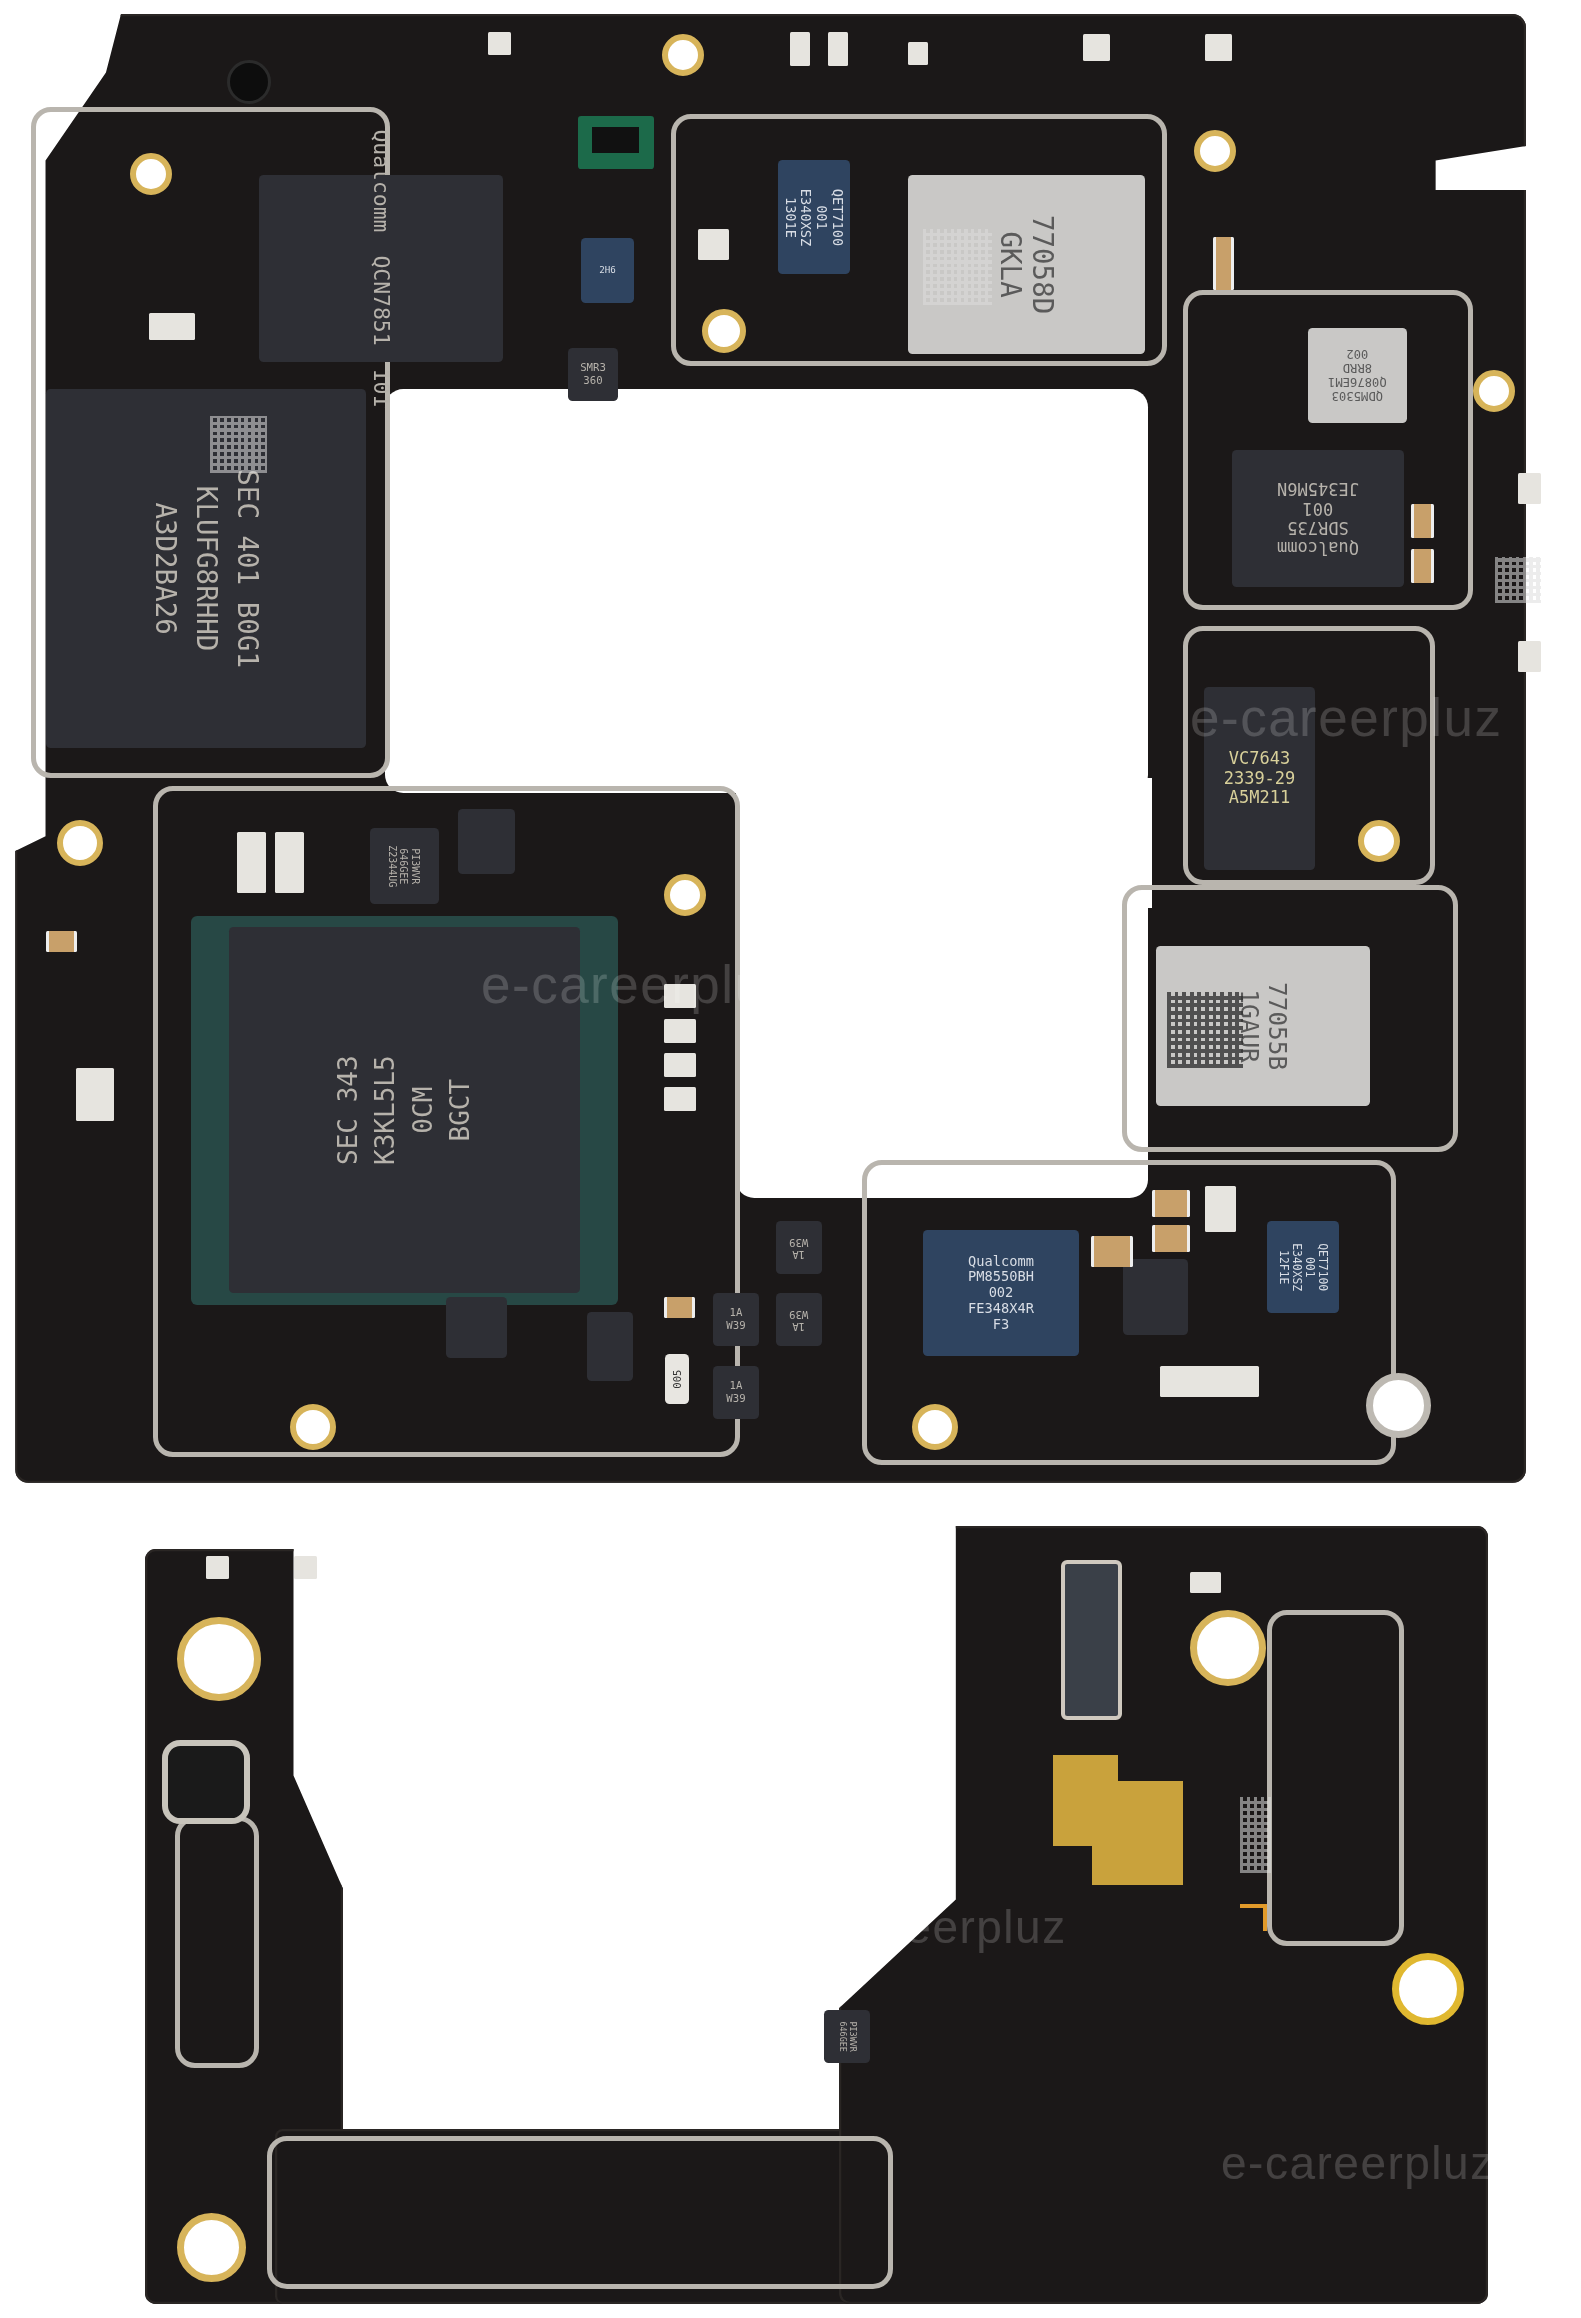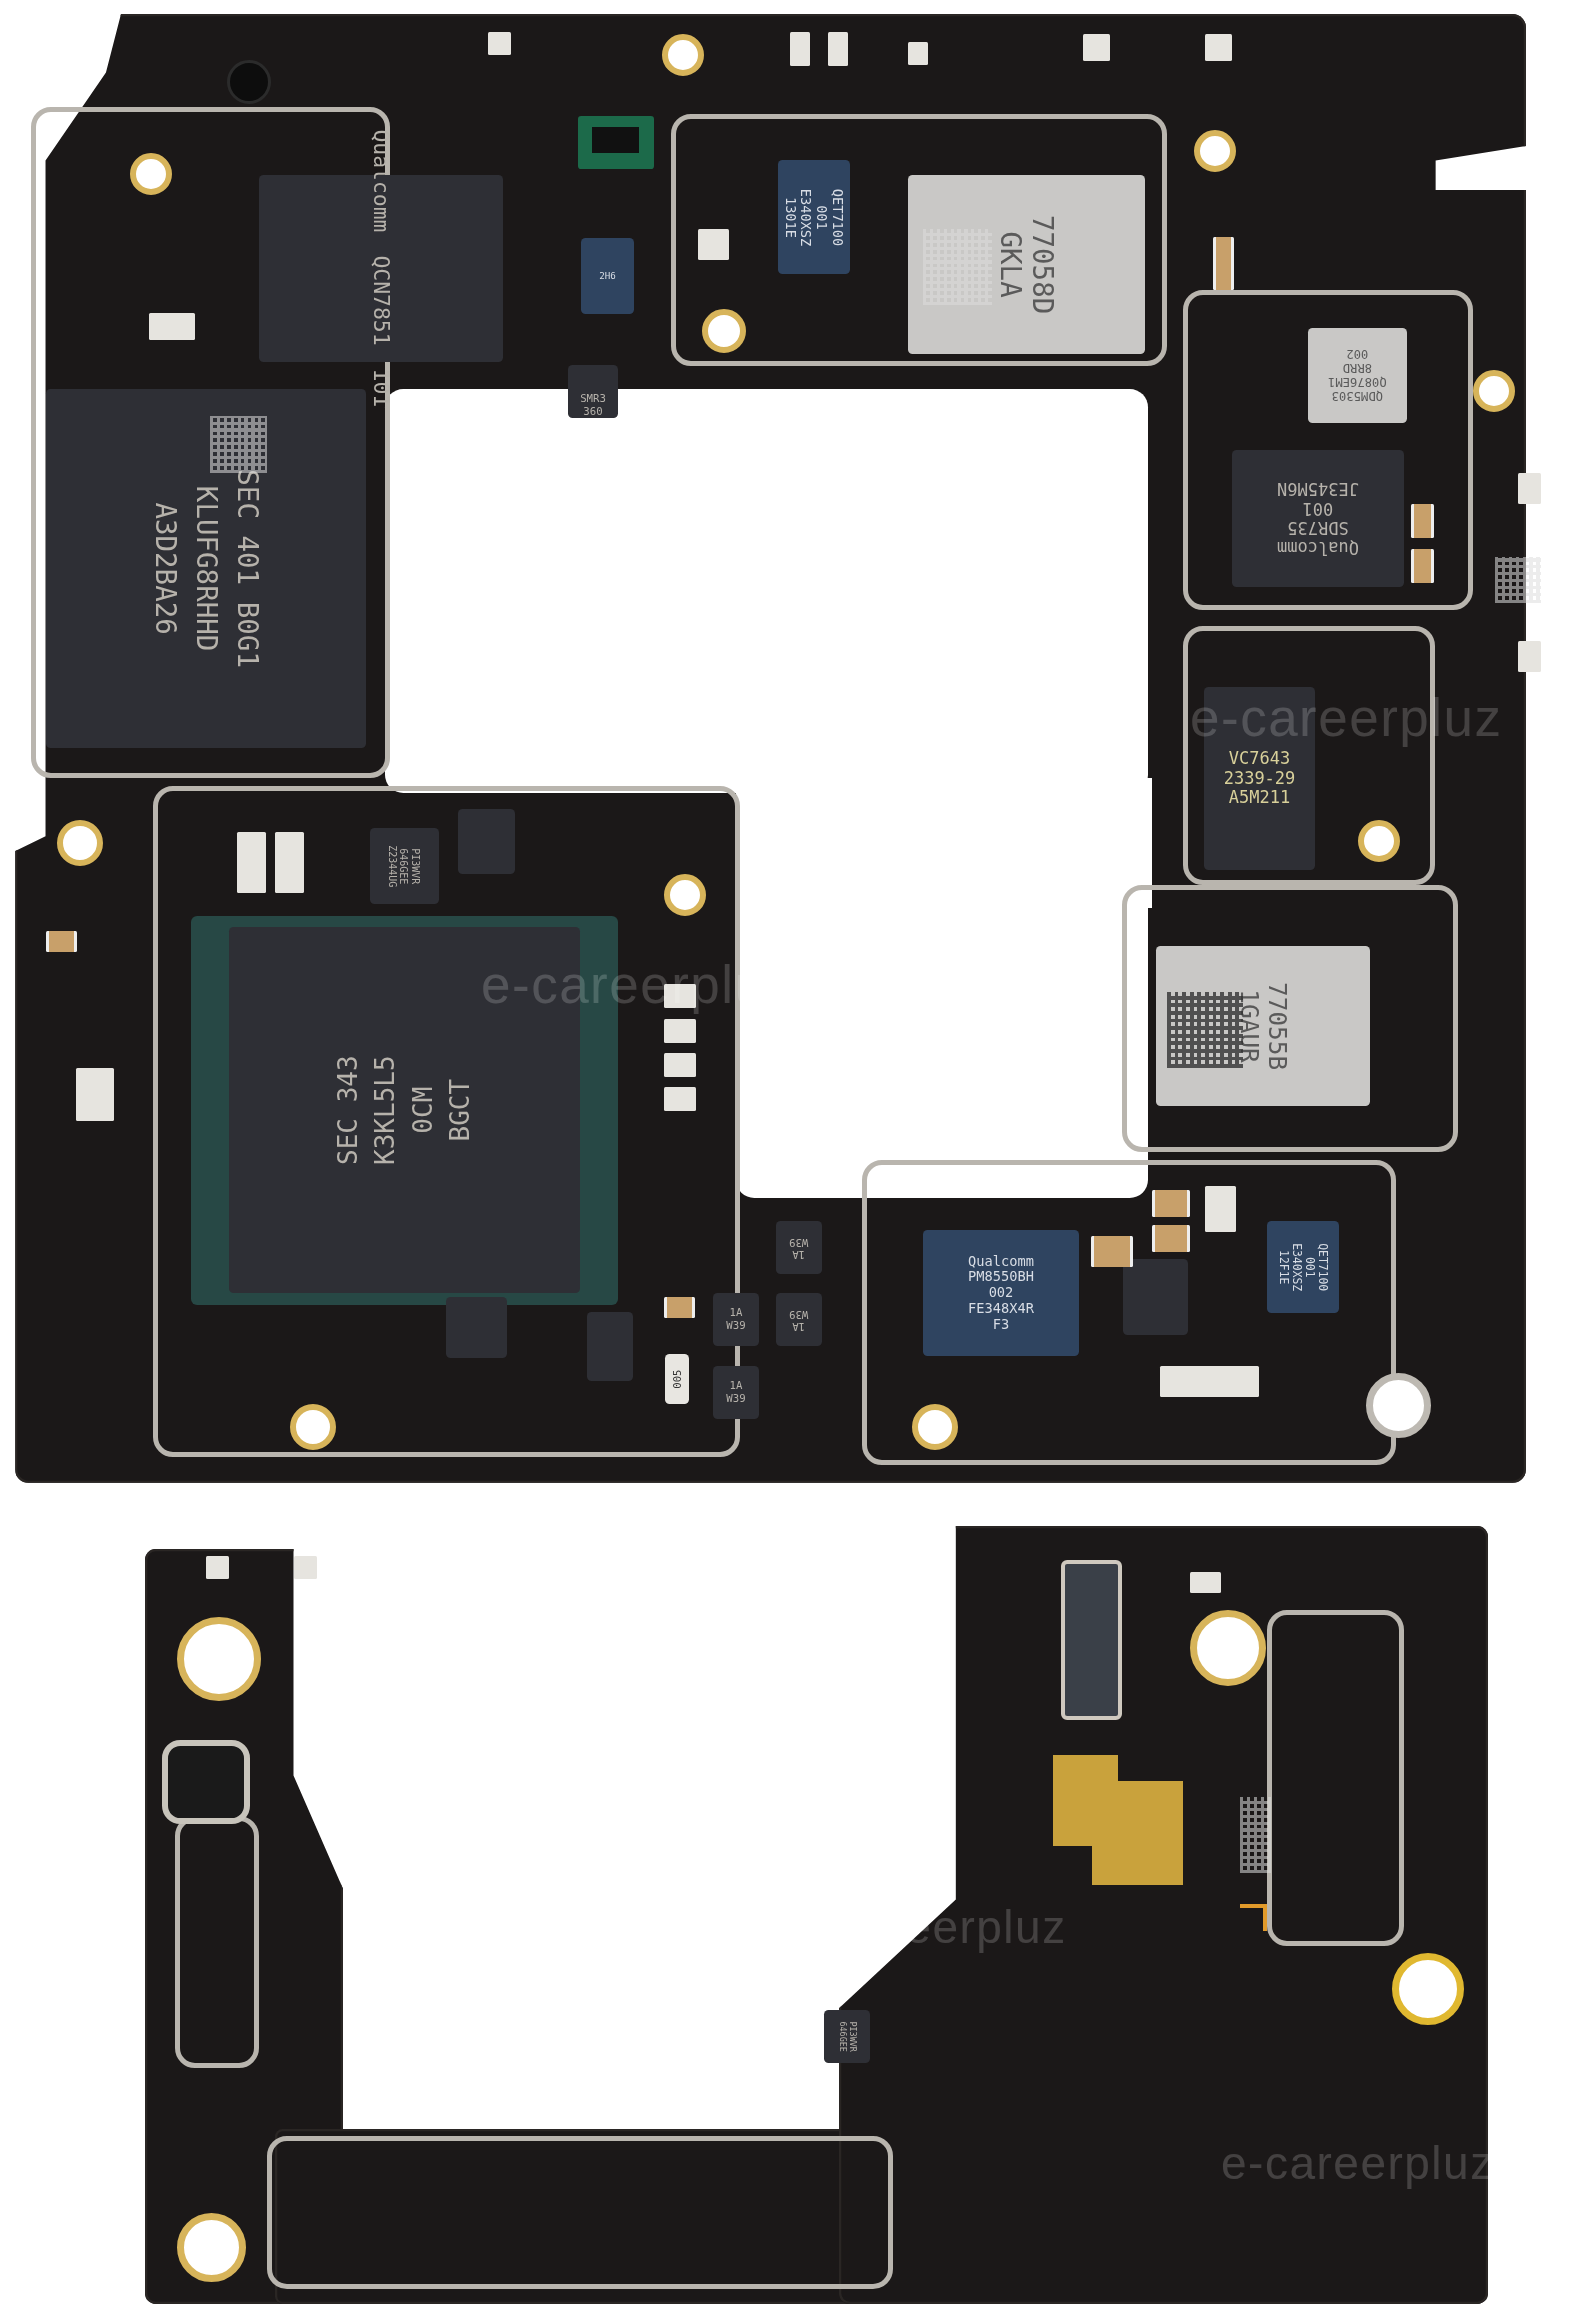--- a/index.html
+++ b/index.html
@@ -133,27 +133,27 @@
     <span>12F1E</span>
   </div>
 </div>
 <div class="chip dark" style="left:370px;top:828px;width:69px;height:76px;font-size:10px;">
   <div class="rot90" style="display:flex;flex-direction:column;">
     <span>PI3WVR</span>
     <span>646GEE</span>
     <span>Z2344UG</span>
   </div>
 </div>
-<div class="chip dark" style="left:568px;top:365px;width:50px;height:53px;font-size:10.7px;align-items:flex-end;">
+<div class="chip dark" style="left:568px;top:348px;width:50px;height:53px;font-size:10.7px;">
   <div style="display:flex;flex-direction:column;">
     <span>SMR3</span>
     <span>360</span>
   </div>
 </div>
-<div class="chip blue" style="left:581px;top:238px;width:53px;height:76px;font-size:9.2px;">
+<div class="chip blue" style="left:581px;top:238px;width:53px;height:65px;font-size:9.2px;">
   <span>2H6</span>
 </div>
 <div style="position:absolute;left:578px;top:116px;width:76px;height:53px;background:#1c6a4a;border-radius:3.1px;">
   <div style="position:absolute;left:13.7px;top:10.7px;width:47px;height:26px;background:#111;"></div>
 </div>
 
 <div class="chip dark" style="left:776px;top:1221px;width:46px;height:53px;font-size:10.7px;">
   <div class="rot180" style="display:flex;flex-direction:column;"><span>1A</span><span>W39</span></div>
 </div>
 <div class="chip dark" style="left:713px;top:1293px;width:46px;height:53px;font-size:10.7px;">

